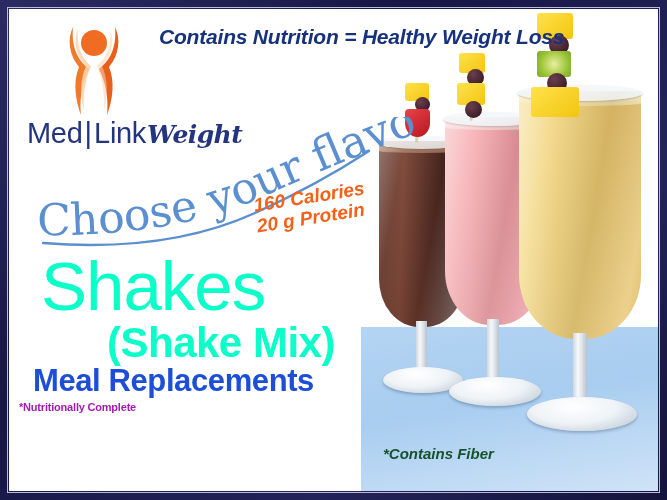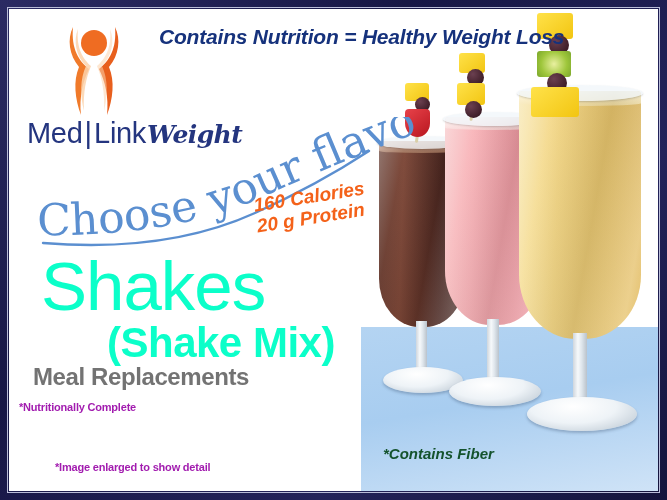--- a/index.html
+++ b/index.html
@@ -88,21 +88,21 @@
   #shakes{
     position:absolute;left:32px;top:243px;font-size:69px;font-weight:normal;color:#0bffc9;
     letter-spacing:-1px;line-height:69px;
   }
   #shake-mix{
     position:absolute;left:62px;top:310px;font-size:42px;font-weight:bold;color:#0bffc9;
     letter-spacing:-.5px;
     margin-left:36px;
   }
   #meal{
-    position:absolute;left:24px;top:354px;font-size:24px;font-weight:bold;color:#737373;
+    position:absolute;left:24px;top:354px;font-size:31px;font-weight:bold;color:#1d4ed8;
     letter-spacing:-.4px;
   }
   .bullet{position:absolute;font-size:11px;font-weight:bold;color:#a21caf;letter-spacing:-.2px;}
   #b1{left:10px;top:392px;}
   #b2{left:10px;top:419px;}
   #b3{left:46px;top:452px;}
 
   #fiber{
     position:absolute;left:374px;top:436px;font-size:15px;font-weight:bold;font-style:italic;
     color:#14532d;white-space:nowrap;
@@ -203,18 +203,17 @@
     <div id="calories">
       <div>160 Calories</div>
       <div>20 g Protein</div>
     </div>
 
     <div id="shakes">Shakes</div>
     <div id="shake-mix">(Shake Mix)</div>
     <div id="meal">Meal Replacements</div>
 
     <div class="bullet" id="b1">*Nutritionally Complete</div>
-    <div class="bullet" id="b3">*Image enlarged to show detail</div>
 
     <div id="fiber">*Contains Fiber</div>
 
   </div>
 </div>
 
 </body></html>

